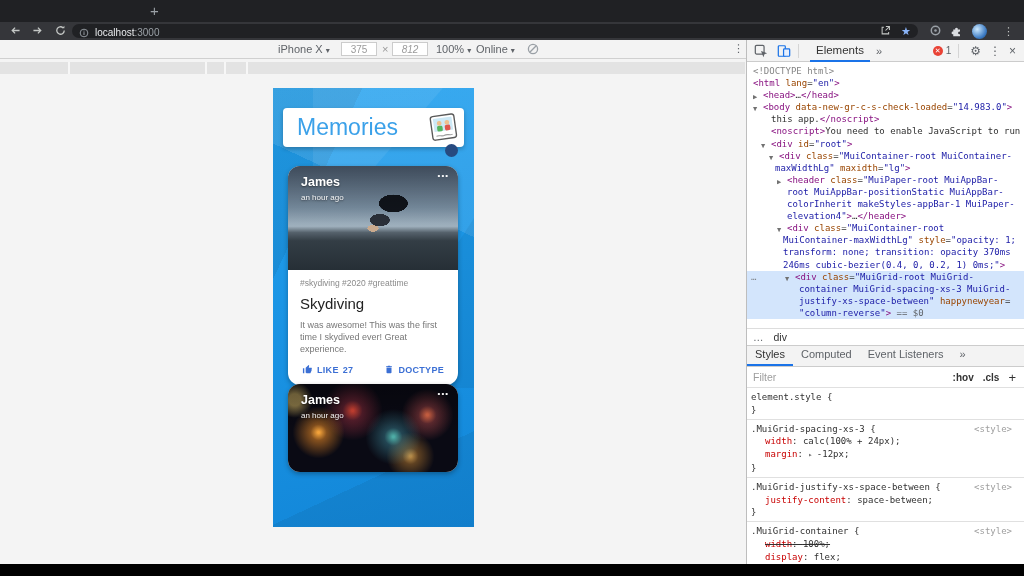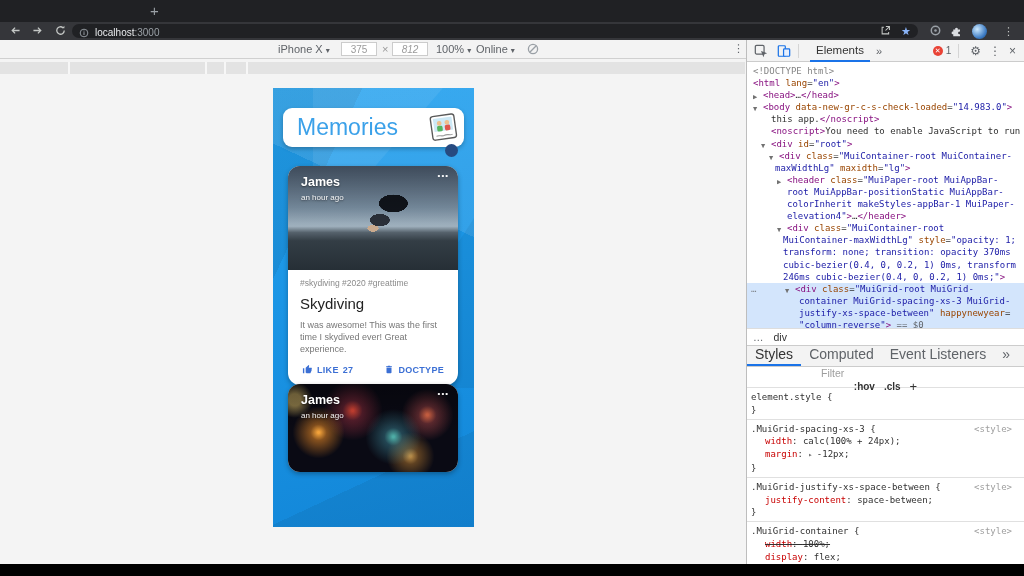--- a/index.html
+++ b/index.html
@@ -46,21 +46,21 @@
       linear-gradient(205deg, rgba(255,255,255,0.10) 0 28%, rgba(255,255,255,0) 28%),
       linear-gradient(115deg, rgba(0,0,0,0.07) 0 22%, rgba(0,0,0,0) 22%),
       linear-gradient(335deg, rgba(0,0,0,0.06) 0 18%, rgba(0,0,0,0) 18%),
       linear-gradient(165deg, #22a1ef 0%, #1286d8 100%); }
   .tri1 { position:absolute; left:40px; top:0; width:130px; height:150px;
     clip-path:polygon(0 0,100% 0,0 100%); background:rgba(255,255,255,0.07); }
   .tri2 { position:absolute; right:0; top:130px; width:110px; height:170px;
     clip-path:polygon(100% 0,100% 100%,0 100%); background:rgba(0,0,0,0.05); }
 
   #app-header { position:absolute; left:10px; top:20px; width:181px; height:39px; background:#fff;
-    border-radius:9px; box-shadow:0 2px 4px rgba(0,0,0,0.25); }
+    border-radius:4px; box-shadow:0 2px 4px rgba(0,0,0,0.25); }
   #app-title { position:absolute; left:14px; top:0; font-size:23px; line-height:39px; color:#3ba1e9; }
   #app-logo { position:absolute; right:5px; top:4px; transform:rotate(-8deg); }
   #header-dot { position:absolute; left:172px; top:56px; width:13px; height:13px; border-radius:50%;
     background:#274a80; }
 
   .card { position:absolute; left:15px; width:170px; background:#fff; border-radius:12px;
     box-shadow:0 2px 5px rgba(0,0,0,0.3); overflow:hidden; }
   .card1 { top:78px; } .card2 { top:296px; }
   .media { position:relative; width:100%; }
   .media::after { content:""; position:absolute; inset:0;
@@ -114,25 +114,25 @@
   .hl-dots { position:absolute; left:4px; color:#80868b; }
   .tk-g { color:#868686; } .tk-t { color:#881280; } .tk-a { color:#994500; }
   .tk-v { color:#1a1aa6; } .tk-x { color:#303030; } .tk-s { color:#5f6368; }
 
   #breadcrumb { height:17px; border-top:1px solid #ddd; display:flex; align-items:center;
     font-size:10.5px; padding-left:6px; background:#fff; }
   #crumb-ellipsis { color:#5f6368; margin-right:10px; }
   #crumb-node { color:#333; }
 
   #styles-tabs { height:22px; background:#f3f3f3; border-top:1px solid #ccc; border-bottom:1px solid #ccc;
-    display:flex; align-items:flex-end; font-size:14px; color:#5f6368; }
+    display:flex; align-items:flex-end; font-size:11px; color:#5f6368; }
   .sp-tab { padding:0 8px; height:21px; line-height:19px; }
   .sp-tab.active { color:#333; border-bottom:2px solid #1a73e8; }
 
-  #filter-row { height:21px; border-bottom:1px solid #e0e0e0; display:flex; align-items:center; background:#fff;flex-direction:column; }
+  #filter-row { height:21px; border-bottom:1px solid #e0e0e0; display:flex; align-items:center; background:#fff; }
   #filter-input { flex:1; border:none; outline:none; font-size:10.5px; padding-left:6px; height:100%;
     font-family:"Liberation Sans",sans-serif; color:#333; background:transparent; }
   #filter-input::placeholder { color:#9e9e9e; }
   #style-controls { display:flex; align-items:center; gap:9px; padding:0 8px; font-size:10px;
     font-weight:bold; color:#333; height:100%; }
   #add-rule { font-size:13px; font-weight:normal; }
 
   #styles-pane { height:176px; overflow:hidden; font-family:"DejaVu Sans Mono", monospace;
     font-size:9px; line-height:12.8px; color:#303030; }
   .rule { position:relative; padding:3px 4px 2px 4px; border-bottom:1px solid #e0e0e0; }
@@ -338,21 +338,20 @@
       <div class="dom-line" style="padding-left: 24px;"><span class="tree-arrow" style="left: 14px;">▼</span><span class="tk-t">&lt;div</span><span class="tk-a"> id</span><span class="tk-x">=</span><span class="tk-v">"root"</span><span class="tk-t">&gt;</span></div>
       <div class="dom-line" style="padding-left: 32px;"><span class="tree-arrow" style="left: 22px;">▼</span><span class="tk-t">&lt;div</span><span class="tk-a"> class</span><span class="tk-x">=</span><span class="tk-v">"MuiContainer-root MuiContainer-</span></div>
       <div class="dom-line" style="padding-left: 28px;"><span class="tk-v">maxWidthLg"</span><span class="tk-a"> maxidth</span><span class="tk-x">=</span><span class="tk-v">"lg"</span><span class="tk-t">&gt;</span></div>
       <div class="dom-line" style="padding-left: 40px;"><span class="tree-arrow" style="left: 30px;">▶</span><span class="tk-t">&lt;header</span><span class="tk-a"> class</span><span class="tk-x">=</span><span class="tk-v">"MuiPaper-root MuiAppBar-</span></div>
       <div class="dom-line" style="padding-left: 40px;"><span class="tk-v">root MuiAppBar-positionStatic MuiAppBar-</span></div>
       <div class="dom-line" style="padding-left: 40px;"><span class="tk-v">colorInherit makeStyles-appBar-1 MuiPaper-</span></div>
       <div class="dom-line" style="padding-left: 40px;"><span class="tk-v">elevation4"</span><span class="tk-t">&gt;</span><span class="tk-x">…</span><span class="tk-t">&lt;/header&gt;</span></div>
       <div class="dom-line" style="padding-left: 40px;"><span class="tree-arrow" style="left: 30px;">▼</span><span class="tk-t">&lt;div</span><span class="tk-a"> class</span><span class="tk-x">=</span><span class="tk-v">"MuiContainer-root</span></div>
       <div class="dom-line" style="padding-left: 36px;"><span class="tk-v">MuiContainer-maxWidthLg"</span><span class="tk-a"> style</span><span class="tk-x">=</span><span class="tk-v">"opacity: 1;</span></div>
       <div class="dom-line" style="padding-left: 36px;"><span class="tk-v">transform: none; transition: opacity 370ms</span></div>
-      <div class="dom-line" style="padding-left: 36px;"><span class="tk-v">cubic-bezier(0.4, 0, 0.2, 1) 0ms, transform</span></div>
       <div class="dom-line" style="padding-left: 36px;"><span class="tk-v">246ms cubic-bezier(0.4, 0, 0.2, 1) 0ms;"</span><span class="tk-t">&gt;</span></div>
       <div class="dom-line hl" style="padding-left: 48px;"><span class="hl-dots">…</span><span class="tree-arrow" style="left: 38px;">▼</span><span class="tk-t">&lt;div</span><span class="tk-a"> class</span><span class="tk-x">=</span><span class="tk-v">"MuiGrid-root MuiGrid-</span></div>
       <div class="dom-line hl" style="padding-left: 52px;"><span class="tk-v">container MuiGrid-spacing-xs-3 MuiGrid-</span></div>
       <div class="dom-line hl" style="padding-left: 52px;"><span class="tk-v">justify-xs-space-between"</span><span class="tk-a"> happynewyear</span><span class="tk-x">=</span></div>
       <div class="dom-line hl" style="padding-left: 52px;"><span class="tk-v">"column-reverse"</span><span class="tk-t">&gt;</span><span class="tk-s"> == $0</span></div>
     </div>
 
   <div id="breadcrumb">
     <span id="crumb-ellipsis">…</span>
     <span id="crumb-node">div</span>

